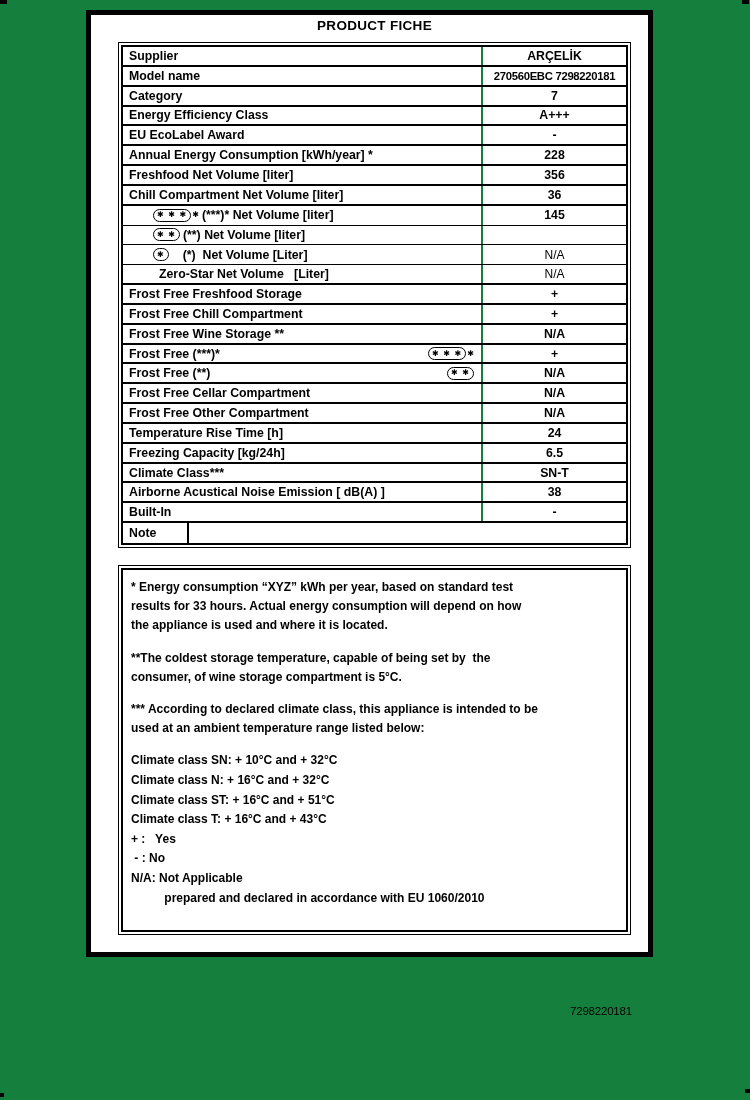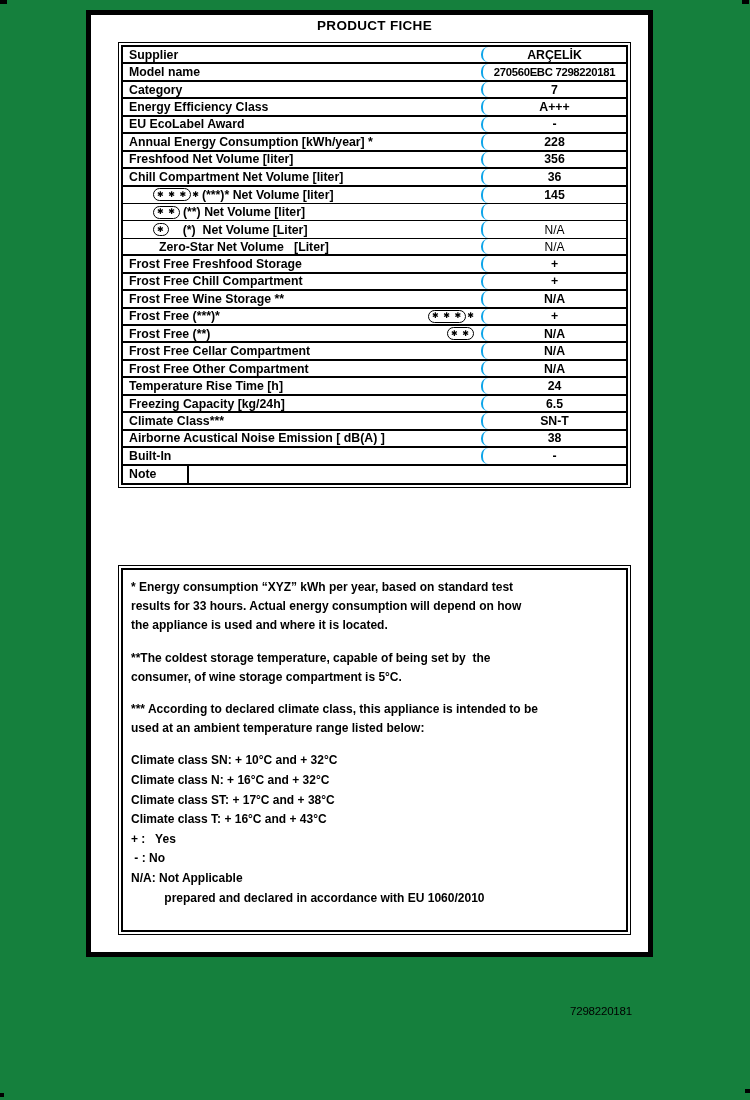--- a/index.html
+++ b/index.html
@@ -5,33 +5,33 @@
   html,body{margin:0;padding:0;background:#fff;}
   .page{position:relative;width:750px;height:1100px;background:#15803d;
         font-family:"Liberation Sans",sans-serif;color:#000;overflow:hidden;}
   .corner-mark{position:absolute;background:#000;width:7px;height:4px;}
   .frame{position:absolute;left:86px;top:10px;width:567px;height:947px;
          border:5px solid #000;box-sizing:border-box;background:#fff;}
   .title{position:absolute;left:118px;top:18px;width:513px;text-align:center;
          font-size:13.5px;font-weight:bold;letter-spacing:.3px;}
   
   .dbl{position:absolute;border:1px solid #000;padding:2px;box-sizing:border-box;background:#fff;}
-  .tbl{left:118px;top:42px;width:513px;height:446px;}
+  .tbl{left:118px;top:42px;width:513px;height:506px;}
   .tbl-inner{border:2px solid #000;height:100%;box-sizing:border-box;
              display:grid;grid-template-rows:repeat(25,1fr);}
   .trow{display:flex;align-items:stretch;border-bottom:2px solid #000;min-height:0;}
   .trow.thin{border-bottom-width:1px;}
   .trow:last-child{border-bottom:none;}
   .lbl{flex:0 0 358px;display:flex;align-items:center;padding-left:6px;
        font-size:12.3px;font-weight:bold;white-space:pre;box-sizing:border-box;overflow:hidden;}
   .lbl.between{justify-content:space-between;padding-right:4px;border-radius:6px;}
   .lbl.ind1{padding-left:30px;}
   .lbl.ind2{padding-left:36px;text-align:right;}
-  .val{flex:1 1 auto;border-left:2px solid #0ea5e9;display:flex;align-items:center;
-       justify-content:center;font-size:12.3px;font-weight:bold;white-space:pre;overflow:hidden;border-radius:7px;}
+  .val{flex:1 1 auto;border-left:2px solid #15803d;display:flex;align-items:center;
+       justify-content:center;font-size:12.3px;font-weight:bold;white-space:pre;overflow:hidden;}
   .val.reg{font-weight:normal;font-size:12px;}
   .val.small{font-size:11.3px;letter-spacing:-0.3px;}
   .note-lbl{flex:0 0 66px;border-right:2px solid #000;display:flex;align-items:center;
             padding-left:6px;font-size:12.3px;font-weight:bold;box-sizing:border-box;}
   .note-rest{flex:1 1 auto;}
   
   .stargroup{display:inline-flex;align-items:center;margin-right:3px;}
   .starbox{display:inline-flex;align-items:center;justify-content:center;
            border:1.4px solid #000;border-radius:8px;height:11px;padding:0 3px;
            font-family:"DejaVu Sans",sans-serif;font-size:8px;font-weight:normal;
@@ -200,21 +200,21 @@
       <div class="nline">the appliance is used and where it is located.</div>
       <div class="ngap"></div>
       <div class="nline">**The coldest storage temperature, capable of being set by  the</div>
       <div class="nline">consumer, of wine storage compartment is 5°C.</div>
       <div class="ngap"></div>
       <div class="nline">*** According to declared climate class, this appliance is intended to be</div>
       <div class="nline">used at an ambient temperature range listed below:</div>
       <div class="ngap"></div>
       <div class="nline tall">Climate class SN: + 10°C and + 32°C</div>
       <div class="nline tall">Climate class N: + 16°C and + 32°C</div>
-      <div class="nline tall">Climate class ST: + 17°C and + 38°C</div>
+      <div class="nline tall">Climate class ST: + 16°C and + 51°C</div>
       <div class="nline tall">Climate class T: + 16°C and + 43°C</div>
       <div class="nline tall">+ :   Yes</div>
       <div class="nline tall"> - : No</div>
       <div class="nline tall">N/A: Not Applicable</div>
       <div class="nline tall">          prepared and declared in accordance with EU 1060/2010</div>
     </div>
   </div>
 
   <div class="footer-code">7298220181</div>
 

